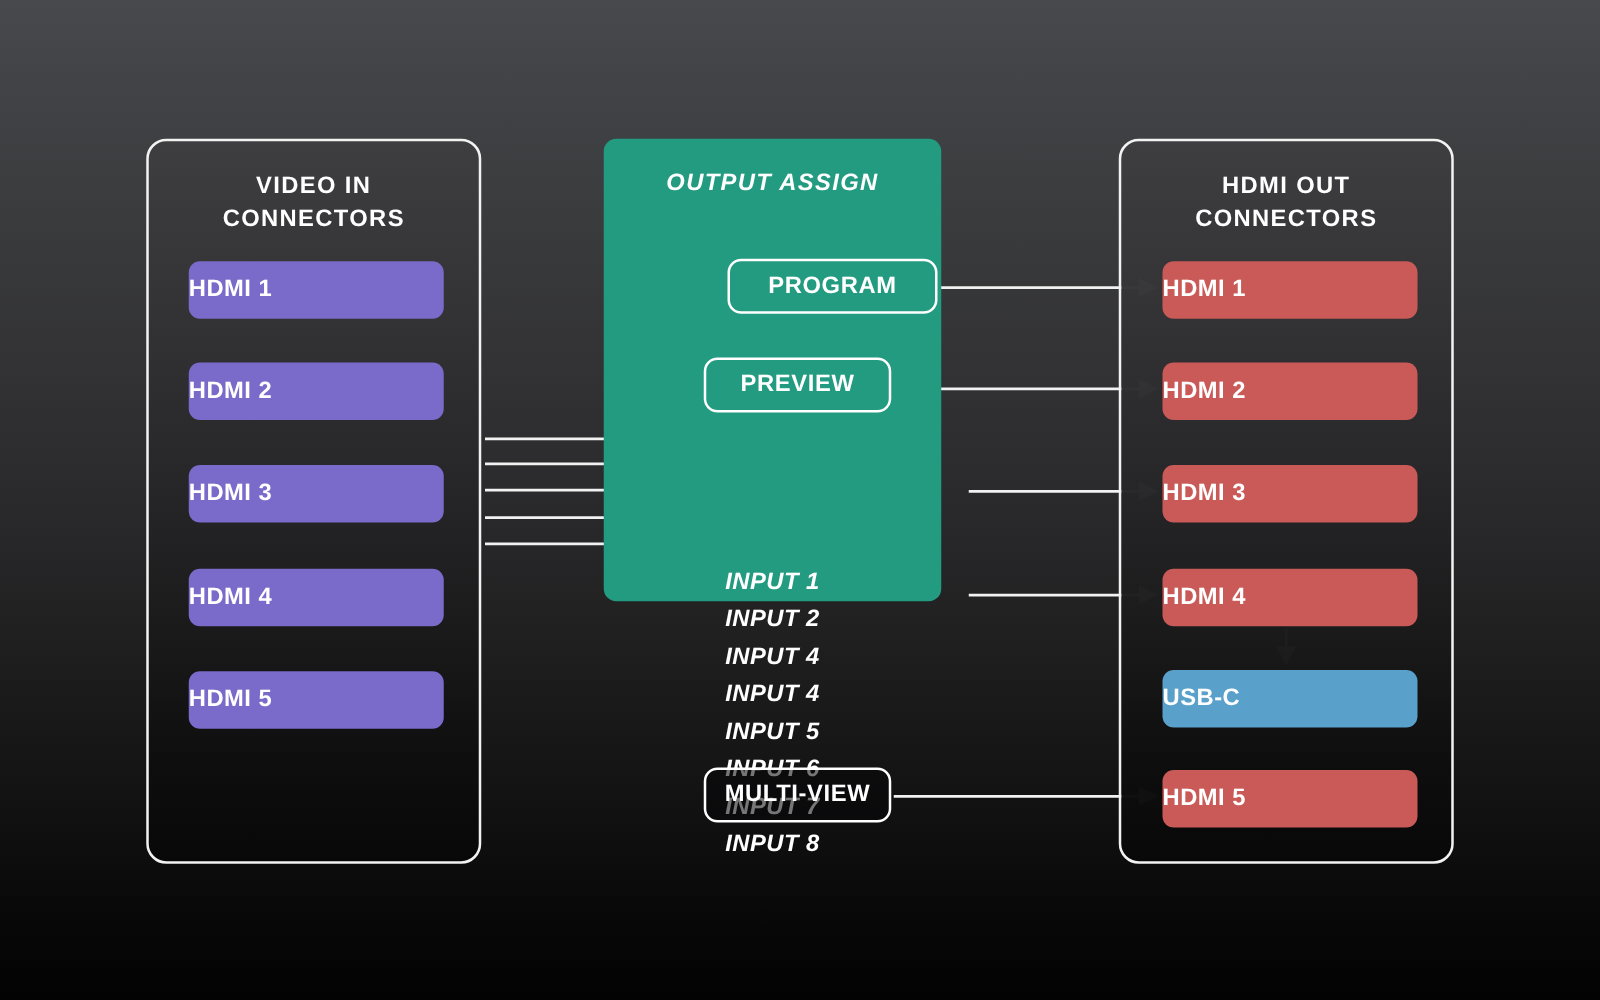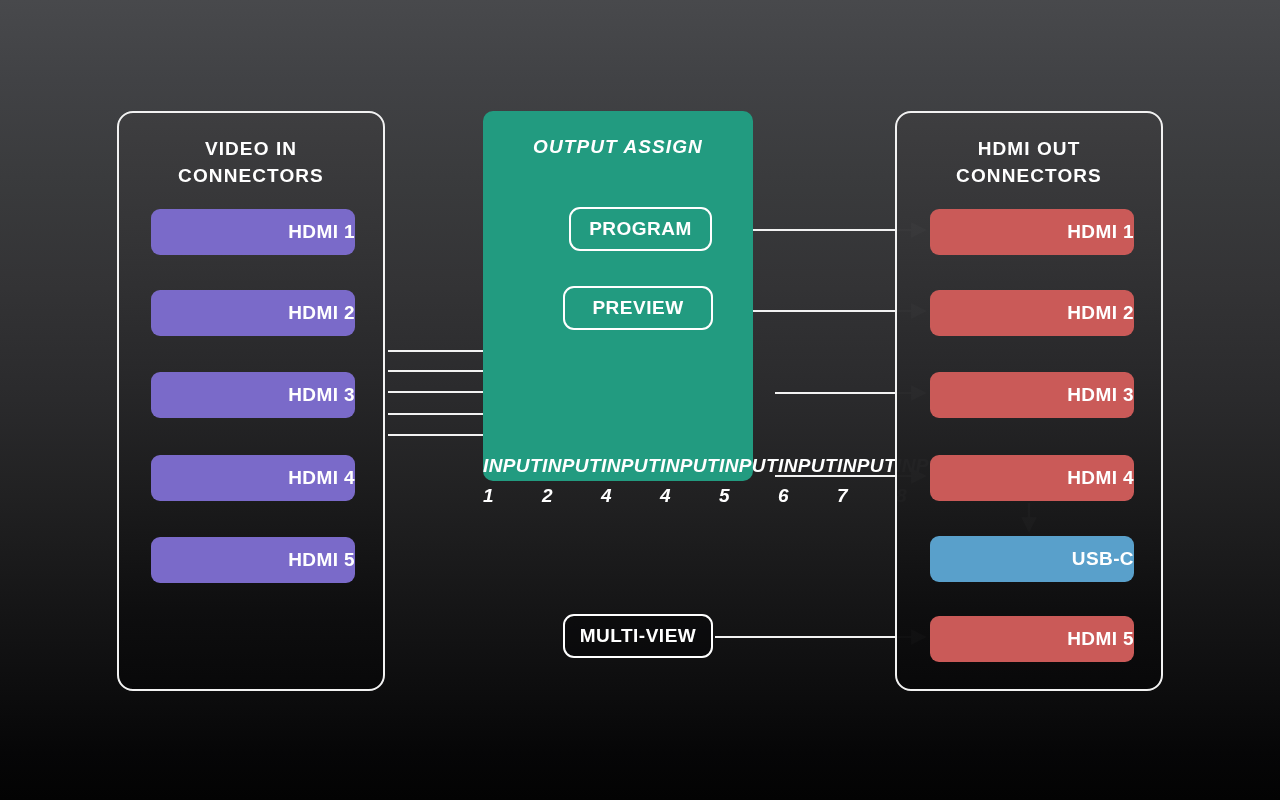--- a/index.html
+++ b/index.html
@@ -42,45 +42,45 @@
   .panel-title {
     position:absolute; left:0; right:0; top:22px;
     text-align:center; color:#ffffff;
     font-size:19px; font-weight:bold; letter-spacing:1.1px;
     line-height:27px; white-space:pre-line;
   }
 
   
   .chip {
     position:absolute; height:46px; border-radius:9px;
-    display:flex; align-items:center; justify-content:flex-end;
+    display:flex; align-items:center; justify-content:flex-start;
     color:#ffffff; font-size:19px; font-weight:bold; letter-spacing:0.4px;
   }
   .chip-in  { left:32px;  width:204px; background:#7a6ac9; }
   .chip-out { left:33px;  width:204px; background:#ca5a58; }
   .chip-usb { left:33px;  width:204px; background:#59a0cb; }
 
   
   .obox {
     position:absolute; height:44px;
     border:2px solid #ffffff; border-radius:11px;
     display:flex; align-items:center; justify-content:center;
     color:#ffffff; font-size:19px; font-weight:bold; letter-spacing:0.5px;
   }
-  #box-program { left:569px; top:207px; width:143px; }
+  #box-program { left:582px; top:207px; width:168px; }
   #box-preview { left:563px; top:286px; width:150px; }
   #box-multiview {
     left:563px; top:614px; width:150px;
     background:rgba(6,6,7,0.55);
   }
 
   
   #input-list {
     position:absolute; left:0; right:0; top:340px;
-    display:flex; flex-direction:row; align-items:center;
+    display:flex; flex-direction:column; align-items:center;
   }
   .input-row {
     color:#ffffff; font-size:19px; font-weight:bold;
     letter-spacing:0.4px; line-height:30px;
   }
 
   
   #wires { position:absolute; inset:0; pointer-events:none; }
 </style>
 </head>

